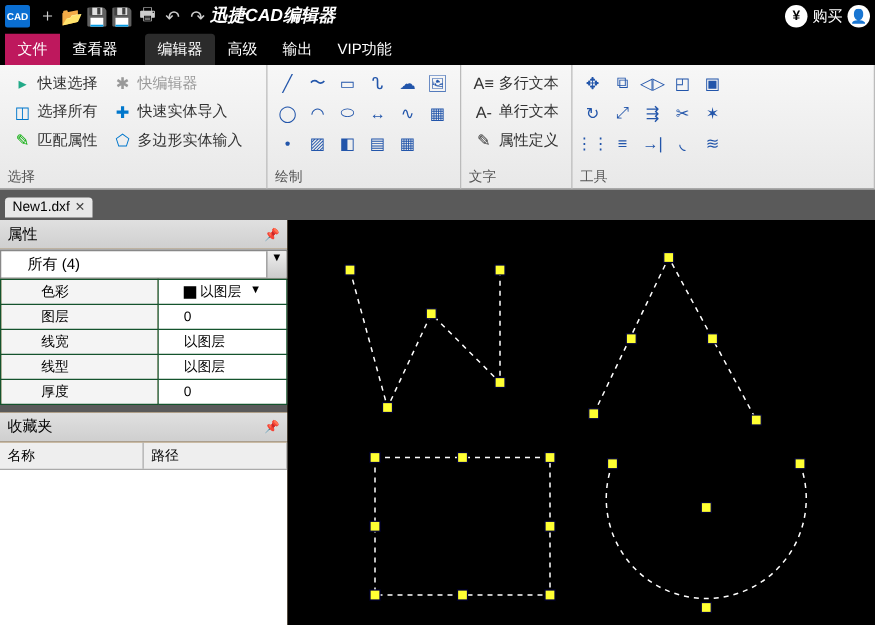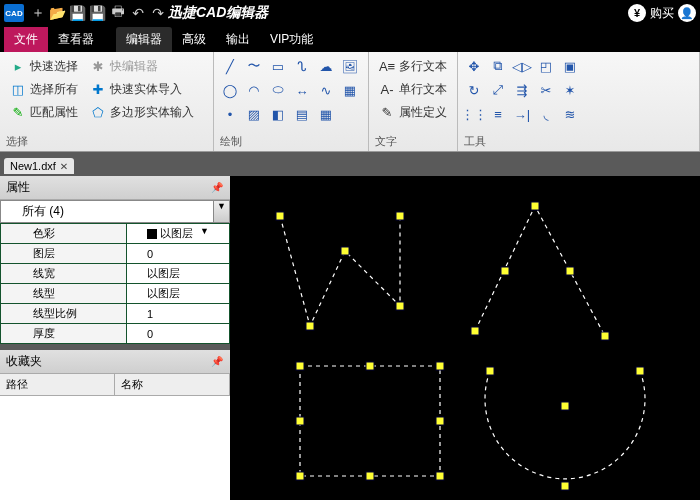--- a/index.html
+++ b/index.html
@@ -204,37 +204,33 @@
           </tr>
       <tr>
             <td class="k">线宽</td>
             <td class="v">以图层</td>
           </tr>
       <tr>
             <td class="k">线型</td>
             <td class="v">以图层</td>
           </tr>
       <tr>
-            <td class="k">线型比例</td>
-            <td class="v">1</td>
-          </tr>
-      <tr>
             <td class="k">厚度</td>
             <td class="v">0</td>
           </tr>
     </tbody>
       </table>
     <div style="height:6px;background:#5a5a5a"></div>
     <div class="panelhdr">
         <span>收藏夹</span>
         <span class="pin">📌</span>
       </div>
     <div class="favhdr">
+      <div style="width:50%">名称</div>
       <div style="flex:1">路径</div>
-      <div style="width:50%">名称</div>
     </div>
     <div class="favbody"></div>
   </div>
 
   <div class="canvas">
     <svg width="450" height="324">
 
       <polyline class="shape" points="50,40 80,150 115,75 170,130 170,40"></polyline>
 
       <polyline class="shape" points="245,155 305,30 375,160"></polyline>

